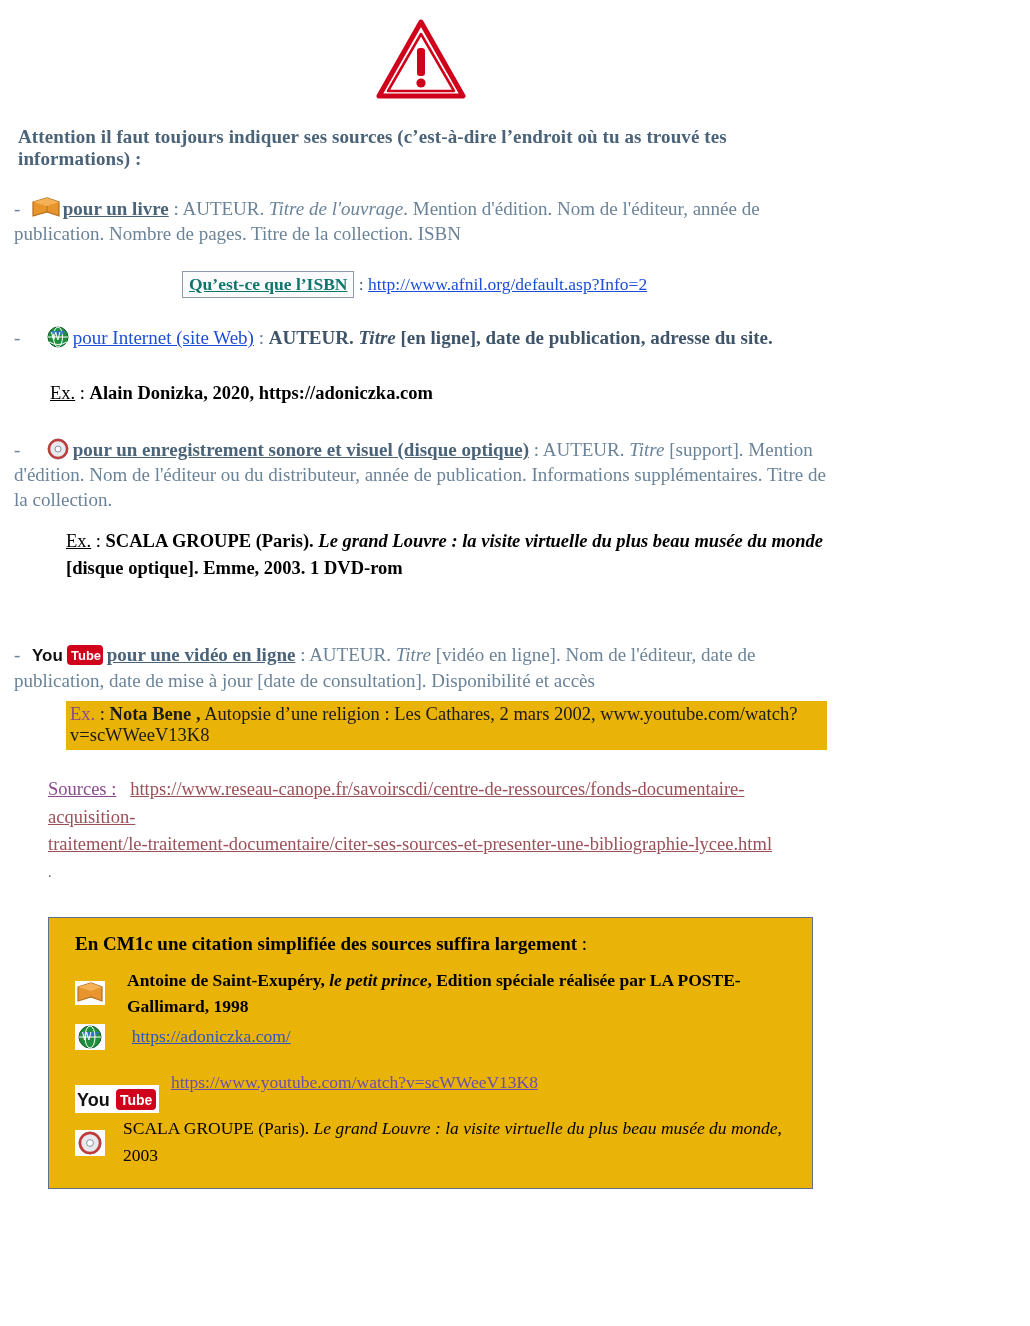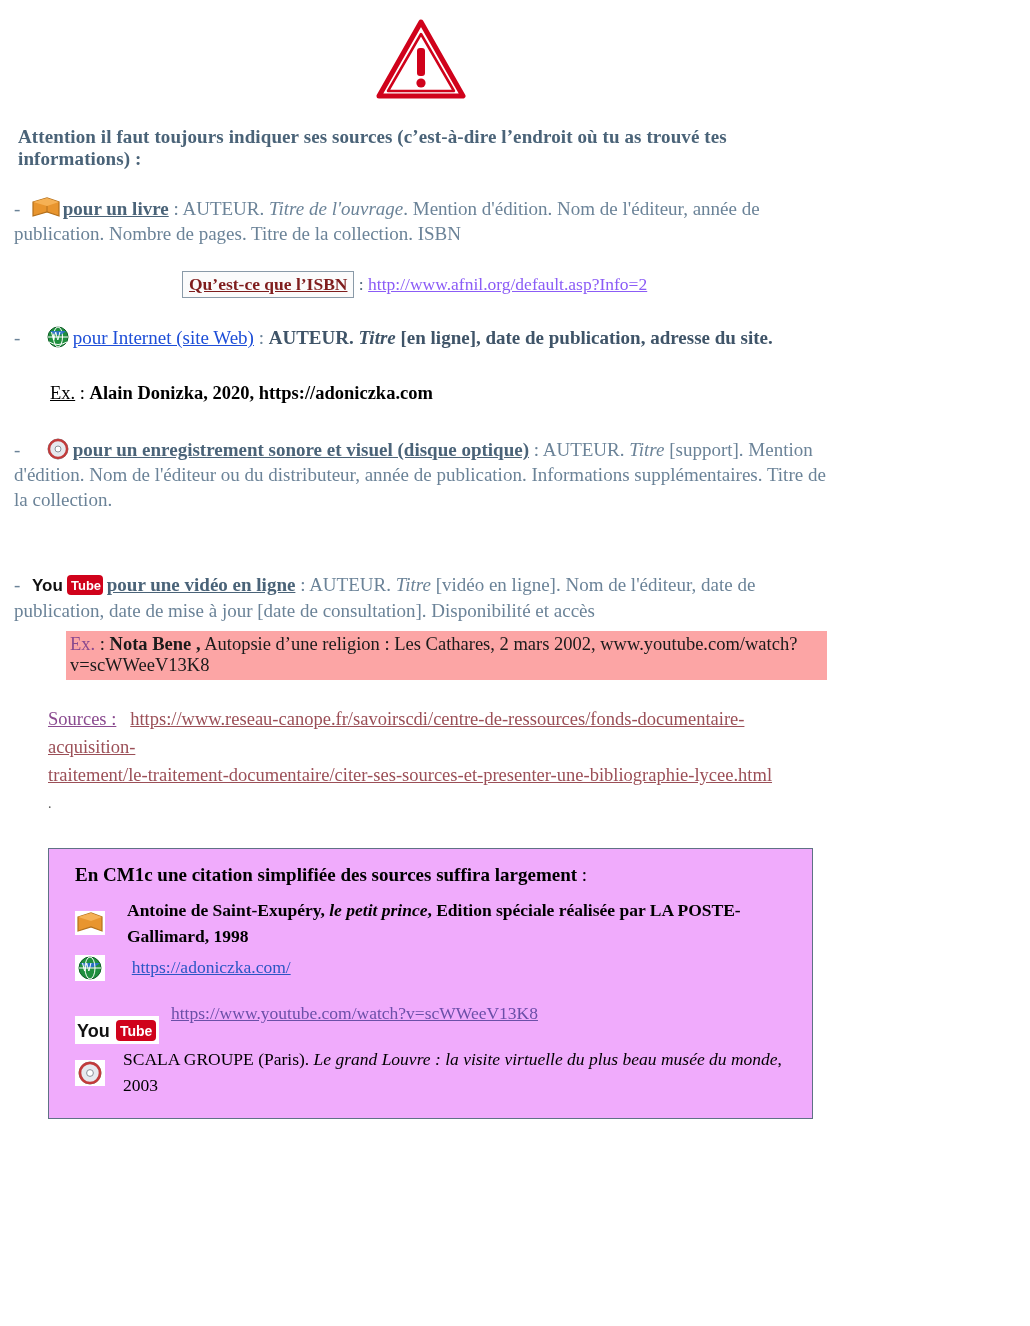--- a/index.html
+++ b/index.html
@@ -80,26 +80,26 @@
 
   
   .isbn-line {
     margin: 28px 0 30px 168px;
     font-size: 17.5px;
   }
   .isbn-box {
     border: 1px solid #8a9aa8;
     padding: 2px 6px 3px 6px;
     font-weight: bold;
-    color: #7f1d1d;
+    color: #0f766e;
     text-decoration: underline;
     background: #fbfbfb;
   }
   .link-blue {
-    color: #8b5cf6;
+    color: #1d4ed8;
     text-decoration: underline;
   }
 
   
   .icon {
     display: inline-block;
     vertical-align: -5px;
     margin-right: 2px;
   }
   .icon-book { width: 30px; height: 24px; }
@@ -107,21 +107,21 @@
   .icon-cd   { width: 26px; height: 24px; }
   .icon-yt   { width: 74px; height: 26px; vertical-align: -7px; margin-top: 32px; }
 
   
   .squiggle {
     position: relative;
   }
 
   
   .ex-highlight {
-    background: #fca5a5;
+    background: #eab308;
     margin: 8px 0 26px 52px;
     padding: 3px 4px 4px 4px;
     font-size: 18.5px;
     color: #1b1b1b;
   }
 
   
   .sources {
     margin: 14px 0 6px 34px;
     font-size: 18.5px;
@@ -138,21 +138,21 @@
   }
   .tiny-dot {
     margin: 6px 0 0 34px;
     font-size: 14px;
     color: #555;
   }
 
   
   .panel {
     margin: 36px 14px 0 34px;
-    background: #f0abfc;
+    background: #eab308;
     border: 1px solid #5f7285;
     padding: 12px 14px 16px 14px;
     color: #000000;
     font-size: 17.5px;
     line-height: 1.5;
   }
   .panel-title {
     font-weight: bold;
     font-size: 19px;
     margin: 0 0 8px 12px;
@@ -224,20 +224,23 @@
     <span class="dash-indent">-</span>
     <span class="icon icon-cd">
       <svg width="26" height="24" viewBox="0 0 26 24">
         <circle cx="13" cy="12" r="10" fill="#e6e9ee" stroke="#8a9099" stroke-width="1"></circle>
         <circle cx="13" cy="12" r="9" fill="none" stroke="#c23b3b" stroke-width="2.4"></circle>
         <circle cx="13" cy="12" r="3" fill="#ffffff" stroke="#8a9099" stroke-width="1"></circle>
       </svg>
     </span><span class="lbl-underline squiggle">pour un enregistrement sonore et visuel (disque optique)</span><span> : </span><span>AUTEUR.</span> <span class="ital">Titre</span><span> [support]. Mention d'édition. Nom de l'éditeur ou du distributeur, année de publication. Informations supplémentaires. Titre de la collection.</span>
   </div>
 
+  <div class="ex" style="margin-top:16px;">
+    <span class="exlabel">Ex.</span><span> : </span><b>SCALA GROUPE (Paris). </b><b class="ital">Le grand Louvre : la visite virtuelle du plus beau musée du monde</b><b> [disque optique]. Emme, 2003. 1 DVD-rom</b>
+  </div>
 
   <div class="block" style="margin-top:28px;">
     <span class="dash">-</span>
     <span class="icon icon-yt">
       <svg width="74" height="26" viewBox="0 0 74 26">
         <rect x="0" y="0" width="74" height="26" fill="#ffffff"></rect>
         <text x="1" y="19" font-size="17" font-weight="bold" fill="#111111" font-family="Liberation Sans, sans-serif">You</text>
         <rect x="36" y="3" width="36" height="20" rx="4" fill="#d0021b"></rect>
         <text x="40" y="18" font-size="13" font-weight="bold" fill="#ffffff" font-family="Liberation Sans, sans-serif">Tube</text>
       </svg>

